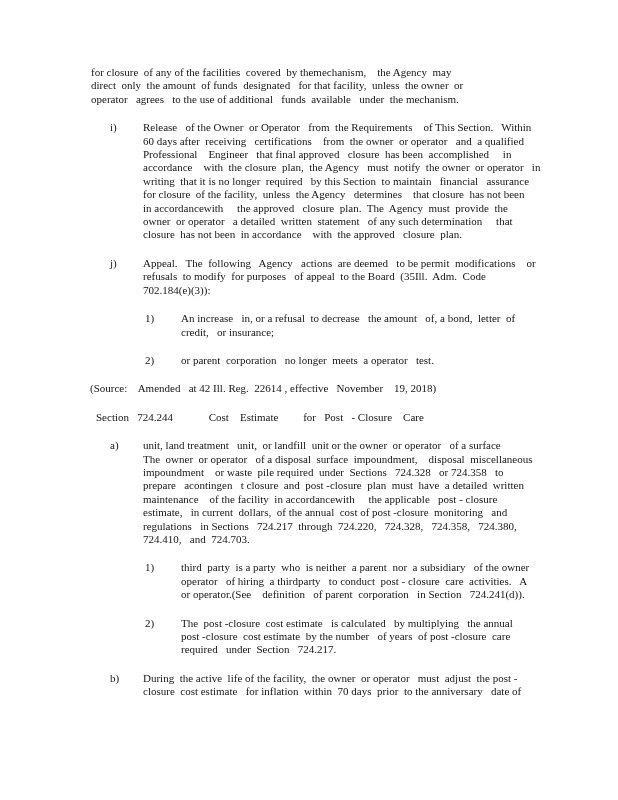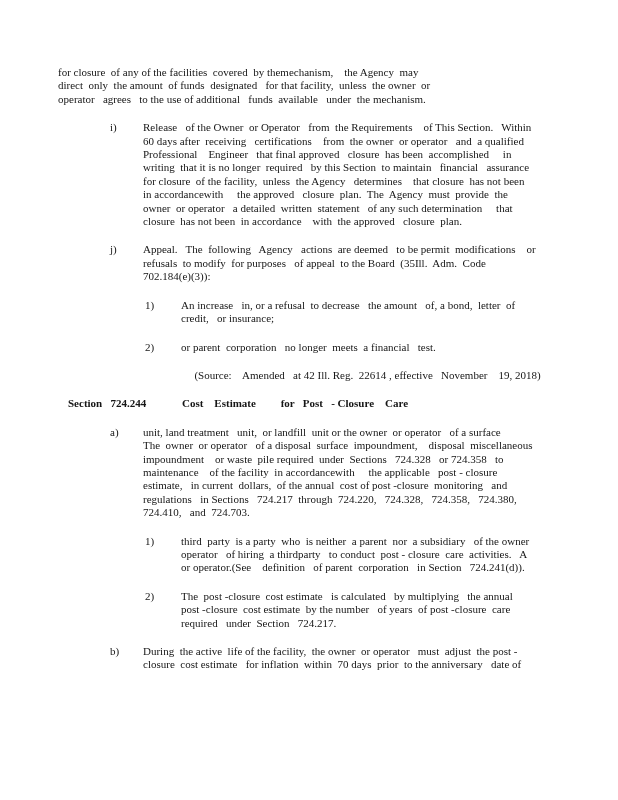--- a/index.html
+++ b/index.html
@@ -28,78 +28,80 @@
     position: relative;
     margin-top: 15px;
   }
   .para:first-child {
     margin-top: 0;
   }
   .para-label {
     position: absolute;
     top: 0;
   }
-  .para.cont     { padding-left: 58px; }
+  .para.cont     { padding-left: 91px; }
   .para.lettered { padding-left: 143px; }
   .para.lettered .para-label { left: 110px; }
   .para.numbered { padding-left: 181px; }
   .para.numbered .para-label { left: 145px; }
-  .para.source   { padding-left: 117px; text-align: center; }
-  .para.heading  { padding-left: 68px; font-weight: bold; }
+  .para.source   { padding-left: 90px; }
+  .para.heading  { padding-left: 96px; font-weight: normal; }
   .line {
     white-space: pre;
   }
 </style>
 </head>
 <body>
 
 <div class="doc-page">
   <div>
       <div class="para cont">
         <div class="line">for closure  of any of the facilities  covered  by themechanism,    the Agency  may</div>
         <div class="line">direct  only  the amount  of funds  designated   for that facility,  unless  the owner  or</div>
         <div class="line">operator   agrees   to the use of additional   funds  available   under  the mechanism.</div>
       </div>
       <div class="para lettered">
         <span class="para-label">i)</span>
         <div class="line">Release   of the Owner  or Operator   from  the Requirements    of This Section.   Within</div>
         <div class="line">60 days after  receiving   certifications    from  the owner  or operator   and  a qualified</div>
         <div class="line">Professional    Engineer   that final approved   closure  has been  accomplished     in</div>
+        <div class="line">accordance    with  the closure  plan,  the Agency   must  notify  the owner  or operator   in</div>
         <div class="line">writing  that it is no longer  required   by this Section  to maintain   financial   assurance</div>
         <div class="line">for closure  of the facility,  unless  the Agency   determines    that closure  has not been</div>
         <div class="line">in accordancewith     the approved   closure  plan.  The  Agency  must  provide  the</div>
         <div class="line">owner  or operator   a detailed  written  statement   of any such determination     that</div>
         <div class="line">closure  has not been  in accordance    with  the approved   closure  plan.</div>
       </div>
       <div class="para lettered">
         <span class="para-label">j)</span>
         <div class="line">Appeal.   The  following   Agency   actions  are deemed   to be permit  modifications    or</div>
         <div class="line">refusals  to modify  for purposes   of appeal  to the Board  (35Ill.  Adm.  Code</div>
         <div class="line">702.184(e)(3)):</div>
       </div>
       <div class="para numbered">
         <span class="para-label">1)</span>
         <div class="line">An increase   in, or a refusal  to decrease   the amount   of, a bond,  letter  of</div>
         <div class="line">credit,   or insurance;</div>
       </div>
       <div class="para numbered">
         <span class="para-label">2)</span>
-        <div class="line">or parent  corporation   no longer  meets  a financial   test.</div>
+        <div class="line">or parent  corporation   no longer  meets  a operator   test.</div>
       </div>
       <div class="para source">
         <div class="line">(Source:    Amended   at 42 Ill. Reg.  22614 , effective   November    19, 2018)</div>
       </div>
       <div class="para heading">
         <div class="line">Section   724.244             Cost    Estimate         for   Post   - Closure    Care</div>
       </div>
       <div class="para lettered">
         <span class="para-label">a)</span>
         <div class="line">unit, land treatment   unit,  or landfill  unit or the owner  or operator   of a surface</div>
         <div class="line">The  owner  or operator   of a disposal  surface  impoundment,    disposal  miscellaneous</div>
         <div class="line">impoundment    or waste  pile required  under  Sections   724.328   or 724.358   to</div>
+        <div class="line">prepare   acontingen   t closure  and  post -closure  plan  must  have  a detailed  written</div>
         <div class="line">maintenance    of the facility  in accordancewith     the applicable   post - closure</div>
         <div class="line">estimate,   in current  dollars,  of the annual  cost of post -closure  monitoring   and</div>
         <div class="line">regulations   in Sections   724.217  through  724.220,   724.328,   724.358,   724.380,</div>
         <div class="line">724.410,   and  724.703.</div>
       </div>
       <div class="para numbered">
         <span class="para-label">1)</span>
         <div class="line">third  party  is a party  who  is neither  a parent  nor  a subsidiary   of the owner</div>
         <div class="line">operator   of hiring  a thirdparty   to conduct  post - closure  care  activities.   A</div>
         <div class="line">or operator.(See    definition   of parent  corporation   in Section   724.241(d)).</div>

